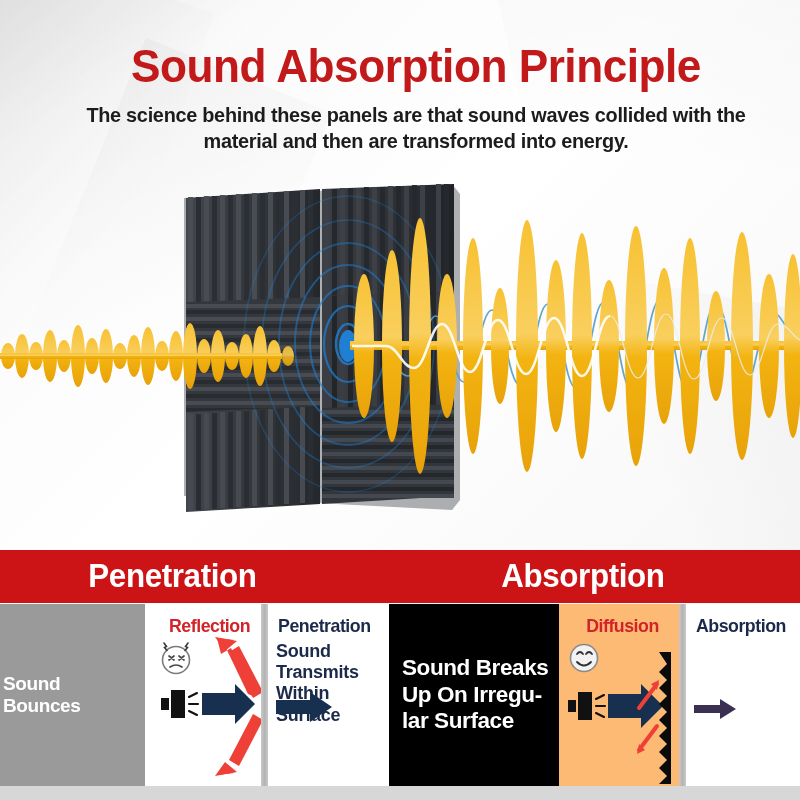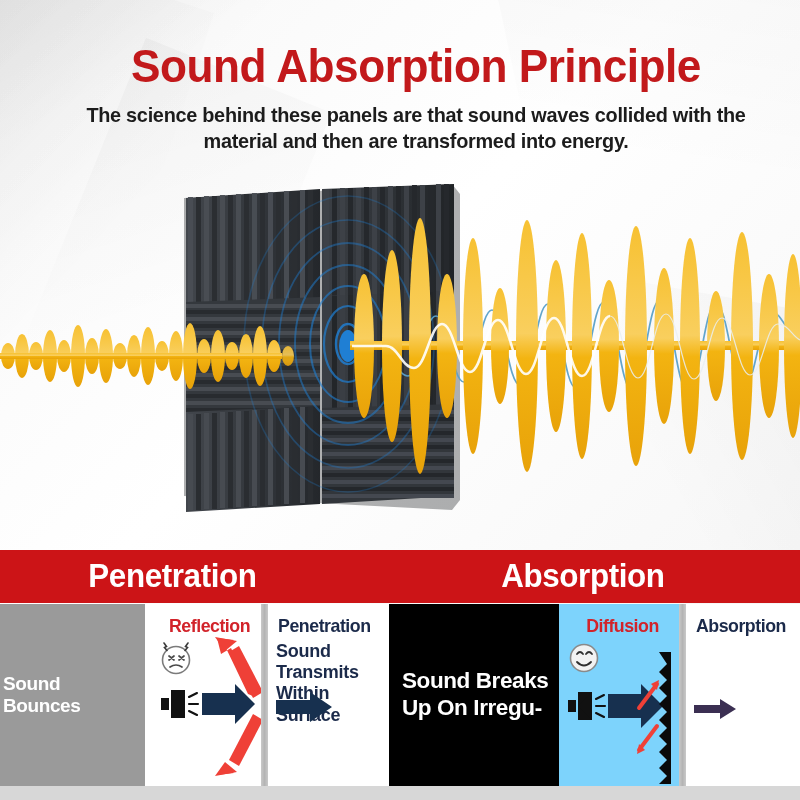--- a/index.html
+++ b/index.html
@@ -89,21 +89,21 @@
   .bottom-strip {
     position: absolute; left: 0; top: 604px; width: 800px; height: 182px;
     display: flex; background: #ffffff;
   }
   .panel { position: relative; height: 182px; overflow: hidden; }
 
   .panel-gray  { width: 146px; background: #9a9a9a; }
   .panel-refl  { width: 118px; background: #ffffff; margin-left: 6px; }
   .panel-pene  { width: 122px; background: #ffffff; }
   .panel-black { width: 171px; background: #000000; padding-left: 47px; }
-  .panel-diff  { width: 128px; background: #7dd3fc; }
+  .panel-diff  { width: 128px; background: #fdba74; }
   .panel-absb  { width: 115px; background: #ffffff; }
 
   .solid-caption {
     position: absolute; left: 3px; top: 50%;
     transform: translateY(-50%);
     color: #ffffff; font-weight: 700;
     font-size: 19px; line-height: 1.18; letter-spacing: -0.4px;
   }
   .panel-black .solid-caption { left: 13px; font-size: 22.5px; }
 
@@ -457,20 +457,21 @@
       </div>
       <svg class="icon-abs" style="left:6px; top:86px;" width="70" height="34" viewBox="0 0 70 34" xmlns="http://www.w3.org/2000/svg">
         <polygon points="2,10 36,10 36,2 58,17 36,32 36,24 2,24" fill="#17304f"></polygon>
       </svg>
     </div>
 
     <div class="panel panel-black">
       <div class="solid-caption">
         <span>Sound Breaks</span><br>
         <span>Up On Irregu-</span><br>
+        <span>lar Surface</span>
       </div>
     </div>
 
     <div class="panel panel-diff">
       <div class="mini-title red">Diffusion</div>
       <svg class="icon-abs" style="left:4px; top:30px;" width="122" height="152" viewBox="0 0 122 152" xmlns="http://www.w3.org/2000/svg">
 
         <g>
           <circle cx="21" cy="24" r="13.5" fill="#f2f2f2" stroke="#8a8a8a" stroke-width="1.6"></circle>
           <path d="M14,20 q3,-4 6,0" fill="none" stroke="#2f2f2f" stroke-width="1.8" stroke-linecap="round"></path>

